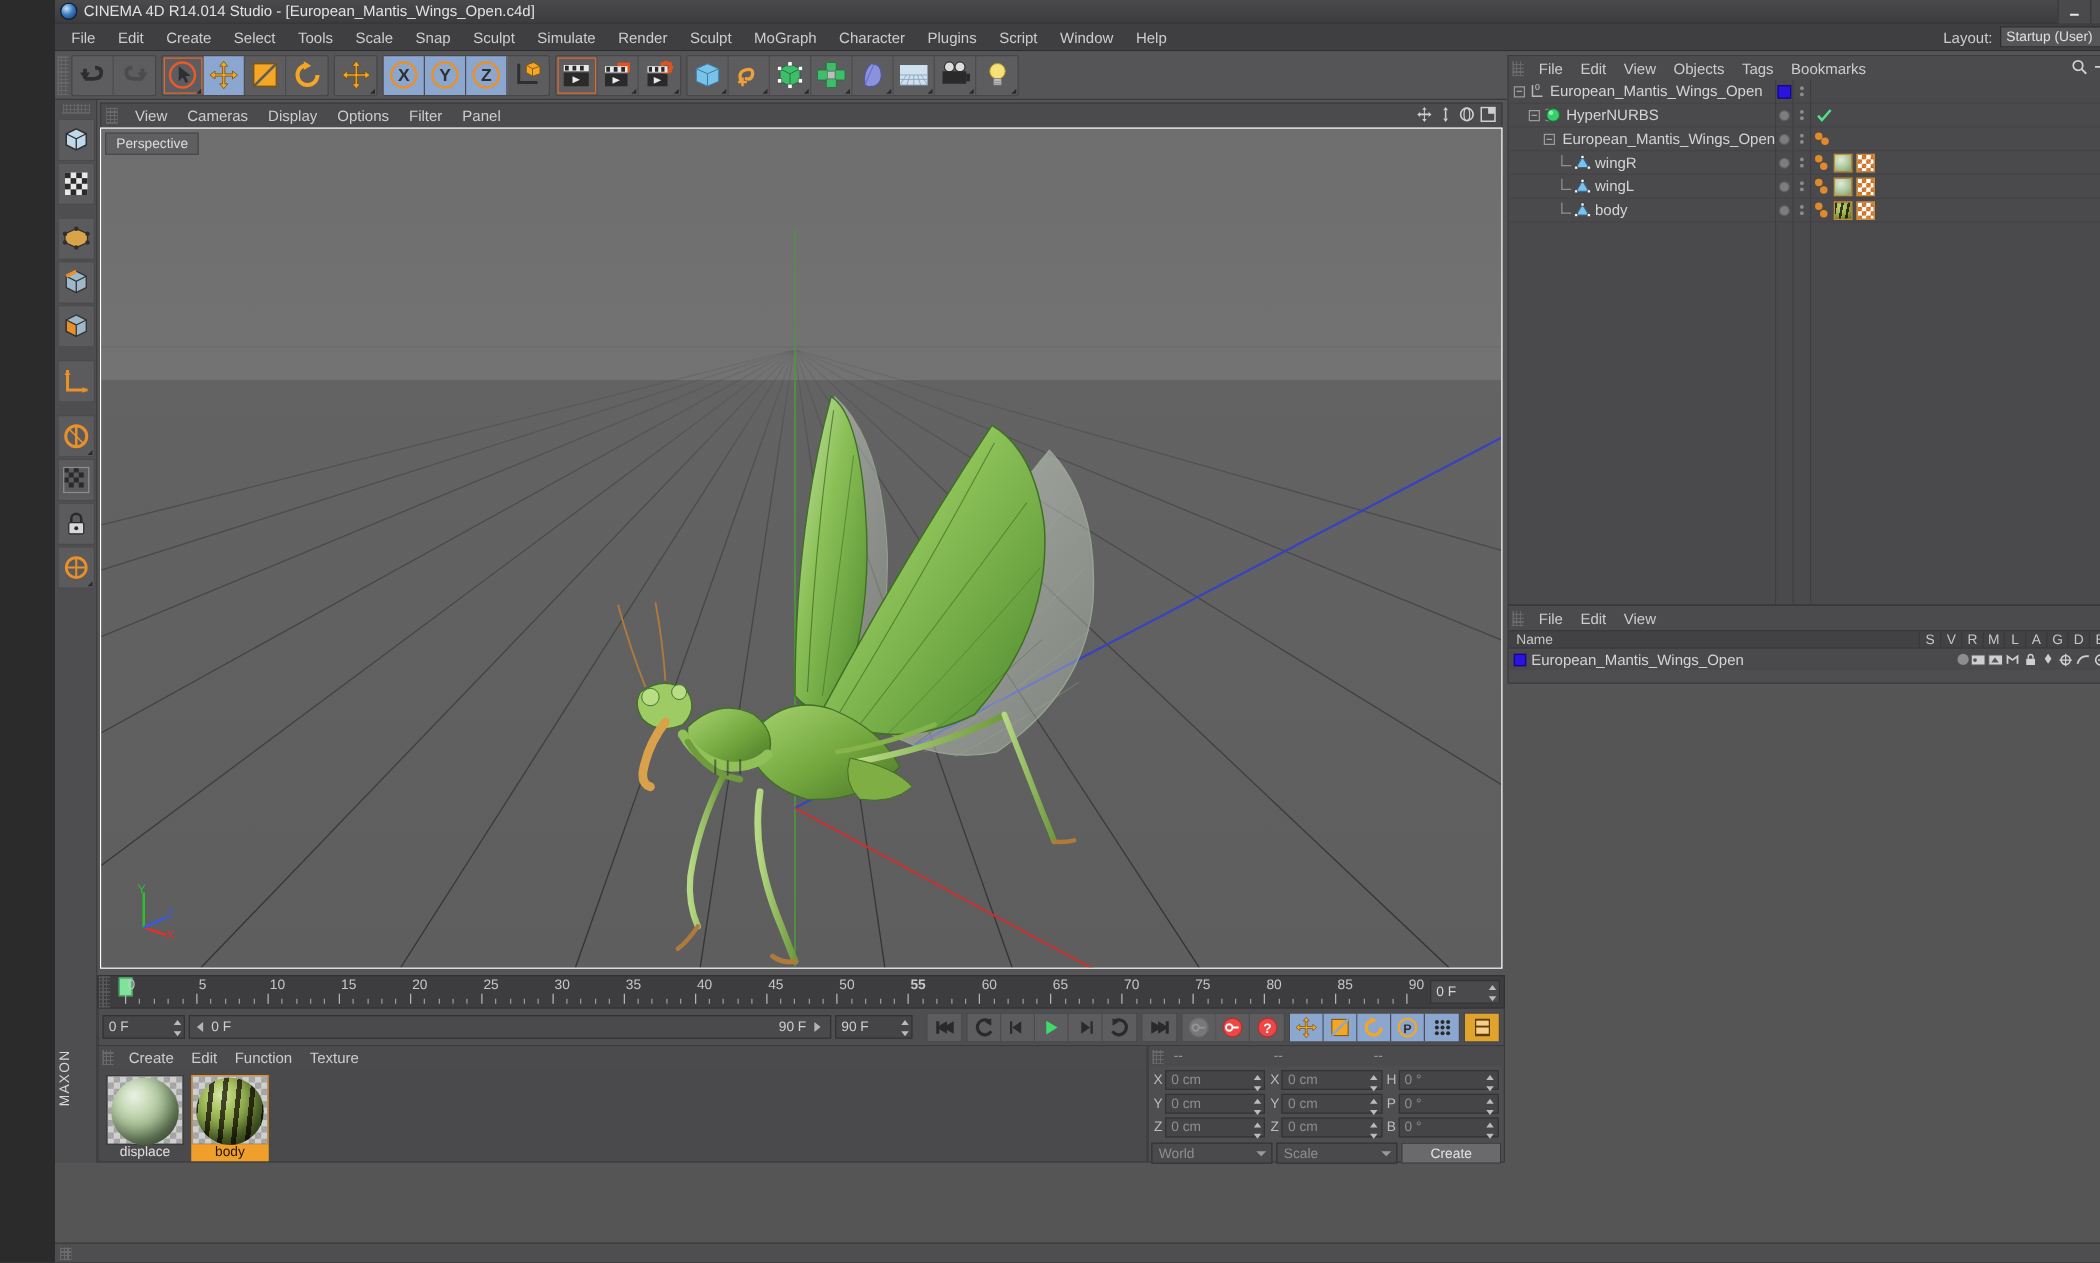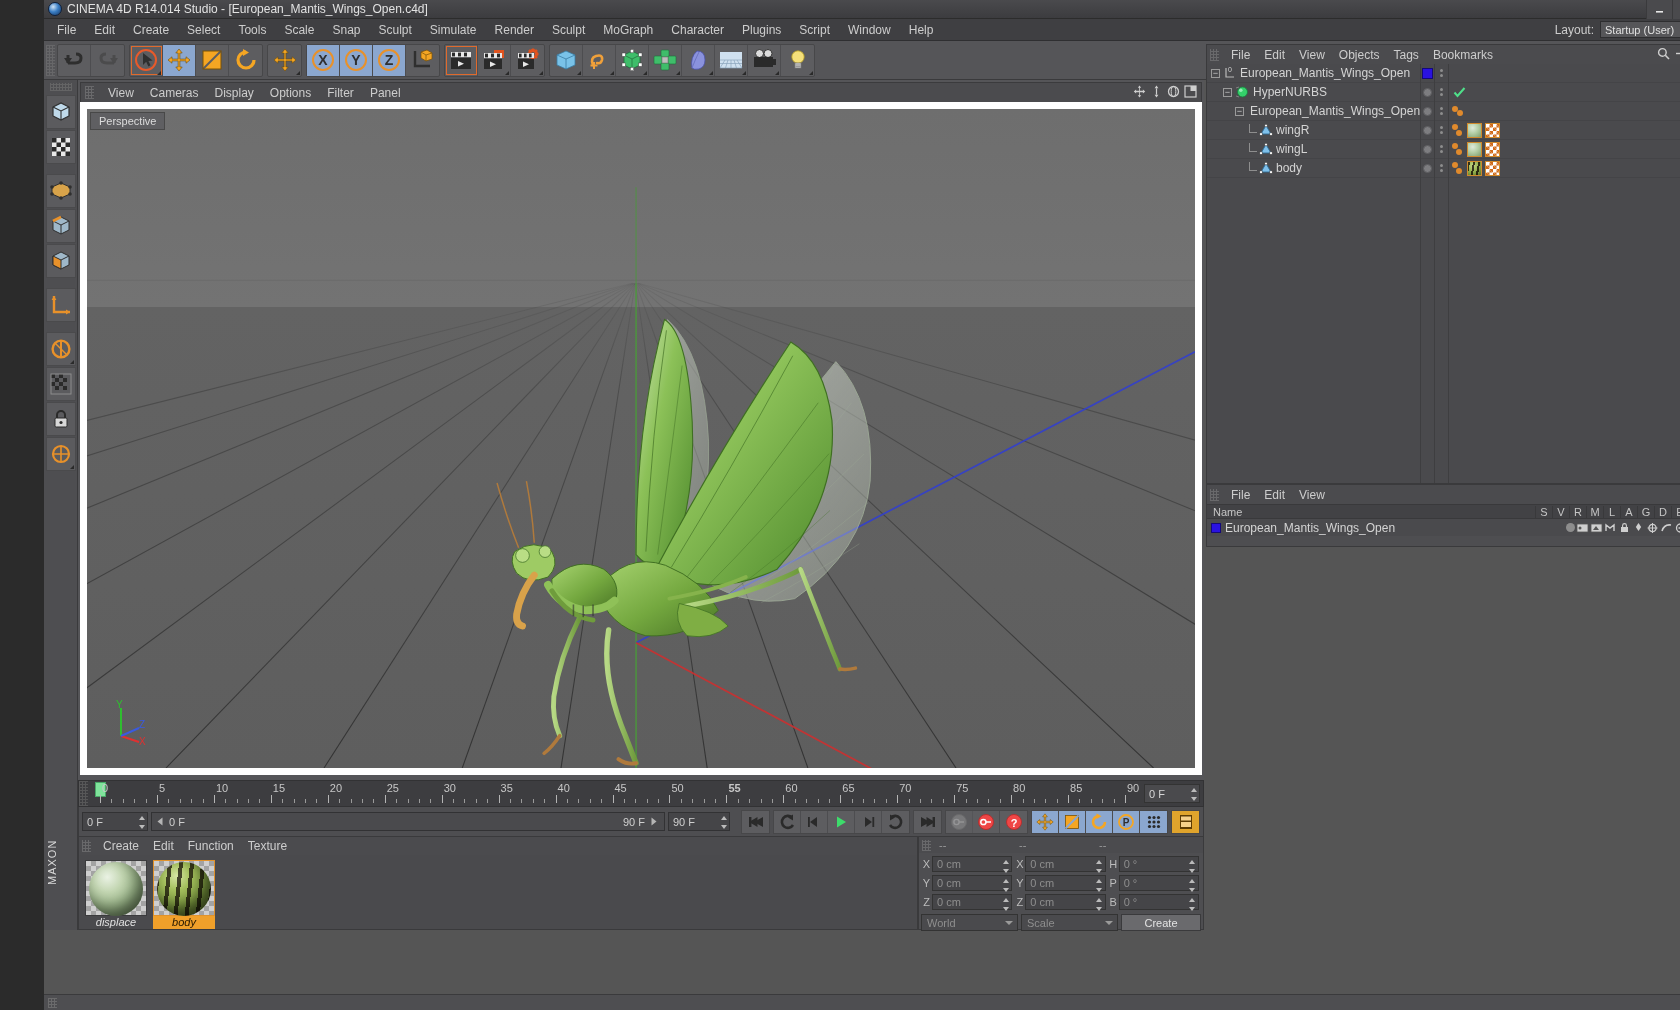--- a/index.html
+++ b/index.html
@@ -97,21 +97,21 @@
     padding-left:4px; position:relative; border:1px solid #3b3b3d; border-bottom:none;}
   .vpmenu .g{ width:9px;height:13px;
     background-image:repeating-linear-gradient(0deg,#888 0 1px,transparent 1px 3px),
       repeating-linear-gradient(90deg,#888 0 1px,transparent 1px 3px);
     opacity:.5;margin-right:6px;}
   .vpmenu .mi{ padding:2px 8px;font-size:12px;color:#cdcdcd; }
   .vpicons{ position:absolute; right:4px; top:2px; display:flex; gap:4px; align-items:center; }
   .vpicons svg{ display:block; }
 
   .vport{ position:relative; width:1122px; height:673px; overflow:hidden;
-    border:7px solid #ffffff; background:#6a6a6a; }
+    border:1px solid #ffffff; background:#6a6a6a; }
   .vp-tab{ position:absolute;left:3px;top:3px;z-index:9;
     background:#5f5f62;border:1px solid #484848;padding:2px 8px;font-size:11px;color:#ddd; }
 
   .horizon{ position:absolute;left:0;top:0;width:100%;height:30%;
     background:linear-gradient(180deg,#6e6e6e 0%,#737373 100%); }
   .ground{ position:absolute;left:0;top:30%;width:100%;height:70%;
     background:linear-gradient(180deg,#636363 0%,#5e5e5e 100%); }
   .gridsvg{ position:absolute; left:0; top:0; width:100%; height:100%; }
 
   .axind{ position:absolute; left:24px; bottom:22px; width:46px;height:46px; }
@@ -167,21 +167,21 @@
     background-image:repeating-linear-gradient(0deg,#888 0 1px,transparent 1px 3px),
       repeating-linear-gradient(90deg,#888 0 1px,transparent 1px 3px);opacity:.5;margin-right:5px;}
   .mm-menu .mi{padding:2px 7px;font-size:12px;color:#cdcdcd;}
   .mm-body{ display:flex; padding:5px 0 0 6px; gap:6px; background:#4a4a4d; height:74px;}
   .mat{ width:62px; }
   .mat .sw{ width:62px;height:56px;position:relative;
     background-image:linear-gradient(45deg,#a3a3a3 25%,transparent 25%,transparent 75%,#a3a3a3 75%),
       linear-gradient(45deg,#a3a3a3 25%,#cfcfcf 25%,#cfcfcf 75%,#a3a3a3 75%);
     background-size:10px 10px; background-position:0 0,5px 5px; border:1px solid #3b3b3d;}
   .mat .ball{ position:absolute;left:3px;top:1px;width:54px;height:54px;border-radius:50%; }
-  .mat .nm{ height:13px;font-size:11px;color:#e0e0e0;text-align:center;line-height:13px;font-style:italic; }
+  .mat .nm{ height:13px;font-size:11px;color:#e0e0e0;text-align:center;line-height:13px; }
   .mat.sel .sw{ border-color:#e0922c; }
   .mat.sel .nm{ background:#f0a02a; color:#241700; }
 
   
   .coord{
     position:absolute; left:874px; top:836px; width:286px; height:94px;
     background:#4e4e51; border:1px solid #3a3a3c;
   }
   .co-top{ height:16px;display:flex;align-items:center;background:#4b4b4e;padding-left:3px;
     font-size:11px;color:#9c9c9c;}

